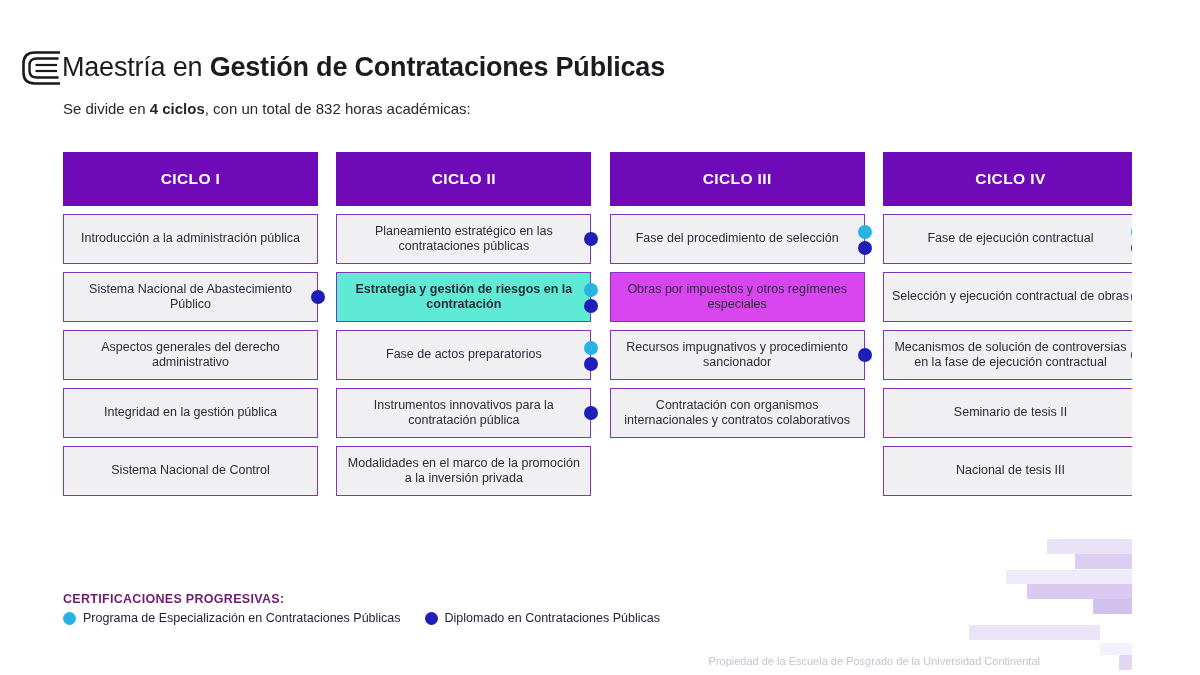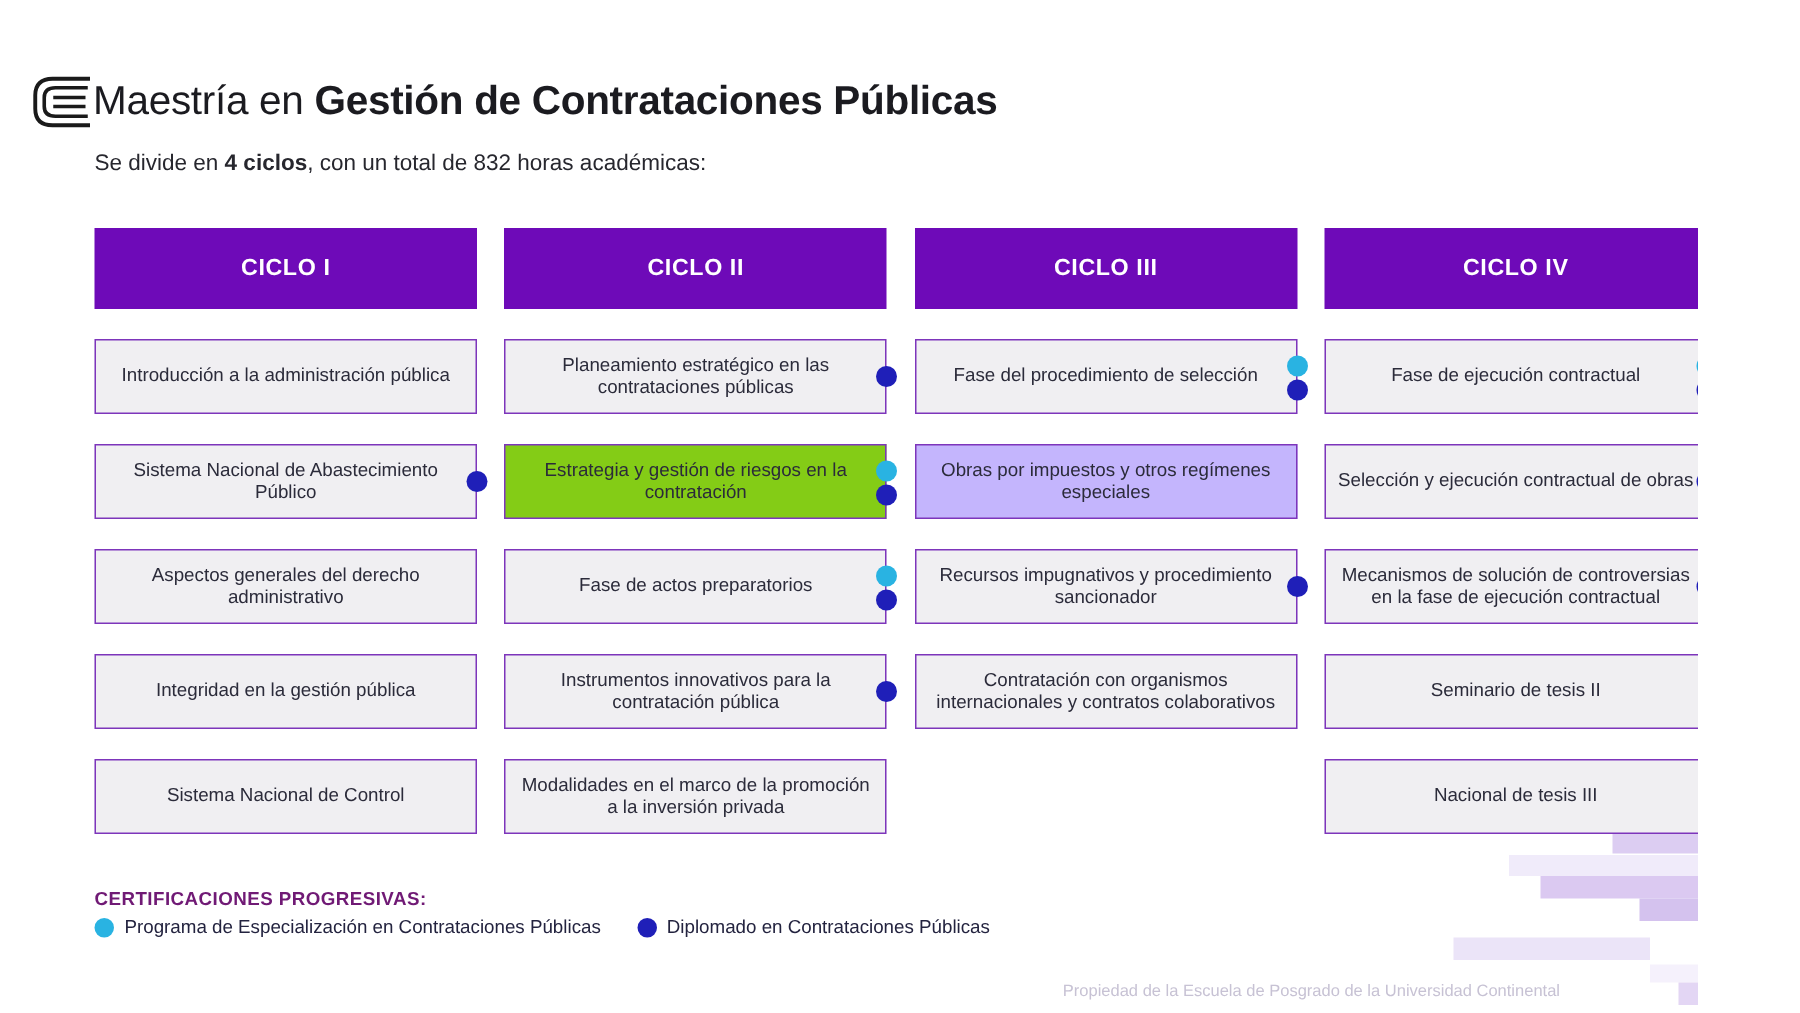--- a/index.html
+++ b/index.html
@@ -11,21 +11,21 @@
   .logo{position:absolute;left:20px;top:37px;}
   .title{position:absolute;left:62px;top:40px;font-size:27px;color:#1b1b20;letter-spacing:-0.2px;white-space:nowrap;}
   .title .bold{font-weight:700;}
   .subtitle{position:absolute;left:63px;top:88px;font-size:15px;color:#27272e;text-align:center;}
   .subtitle .bold{font-weight:700;}
   
   .grid{
     position:absolute;left:63px;top:140px;width:1075px;
     display:flex;justify-content:space-between;
   }
-  .col{width:255px;display:flex;flex-direction:column;gap:20px;}
+  .col{width:255px;display:flex;flex-direction:column;gap:8px;}
   .cycle-header{
     height:54px;display:flex;align-items:center;justify-content:center;
     color:#ffffff;font-weight:700;font-size:15.5px;letter-spacing:0.4px;
   }
   .course-box{
     position:relative;height:50px;box-sizing:border-box;
     background:#f0eff2;border:1.5px solid #7d35bb;
     display:flex;align-items:center;justify-content:center;
     text-align:center;padding:1px 8px;
   }
@@ -94,21 +94,21 @@
         <div class="course-box" style="background: rgb(240, 239, 242); border-color: rgb(125, 53, 187);">
           <span class="course-label">Sistema Nacional de Control</span>
         </div>
       </div>
       <div class="col">
         <div class="cycle-header" style="background: rgb(110, 10, 184);">CICLO II</div>
         <div class="course-box" style="background: rgb(240, 239, 242); border-color: rgb(125, 53, 187);">
           <span class="course-label">Planeamiento estratégico en las contrataciones públicas</span>
           <span class="dot" style="background: rgb(31, 31, 184); top: calc(50% - 7px);"></span>
         </div>
-        <div class="course-box" style="background: #84cc16; border-color: rgb(125, 53, 187);">
+        <div class="course-box" style="background: #5eead4; border-color: rgb(125, 53, 187); font-weight: bold;">
           <span class="course-label">Estrategia y gestión de riesgos en la contratación</span>
           <span class="dot" style="background: rgb(41, 179, 226); top: calc(50% - 14px);"></span>
           <span class="dot" style="background: rgb(31, 31, 184); top: calc(50% + 2px);"></span>
         </div>
         <div class="course-box" style="background: rgb(240, 239, 242); border-color: rgb(125, 53, 187);">
           <span class="course-label">Fase de actos preparatorios</span>
           <span class="dot" style="background: rgb(41, 179, 226); top: calc(50% - 14px);"></span>
           <span class="dot" style="background: rgb(31, 31, 184); top: calc(50% + 2px);"></span>
         </div>
         <div class="course-box" style="background: rgb(240, 239, 242); border-color: rgb(125, 53, 187);">
@@ -119,21 +119,21 @@
           <span class="course-label">Modalidades en el marco de la promoción a la inversión privada</span>
         </div>
       </div>
       <div class="col">
         <div class="cycle-header" style="background: rgb(110, 10, 184);">CICLO III</div>
         <div class="course-box" style="background: rgb(240, 239, 242); border-color: rgb(125, 53, 187);">
           <span class="course-label">Fase del procedimiento de selección</span>
           <span class="dot" style="background: rgb(41, 179, 226); top: calc(50% - 14px);"></span>
           <span class="dot" style="background: rgb(31, 31, 184); top: calc(50% + 2px);"></span>
         </div>
-        <div class="course-box" style="background: #c4b5fd; border-color: rgb(125, 53, 187);">
+        <div class="course-box" style="background: #d946ef; border-color: rgb(125, 53, 187);">
           <span class="course-label">Obras por impuestos y otros regímenes especiales</span>
         </div>
         <div class="course-box" style="background: rgb(240, 239, 242); border-color: rgb(125, 53, 187);">
           <span class="course-label">Recursos impugnativos y procedimiento sancionador</span>
           <span class="dot" style="background: rgb(31, 31, 184); top: calc(50% - 7px);"></span>
         </div>
         <div class="course-box" style="background: rgb(240, 239, 242); border-color: rgb(125, 53, 187);">
           <span class="course-label">Contratación con organismos internacionales y contratos colaborativos</span>
         </div>
       </div>

